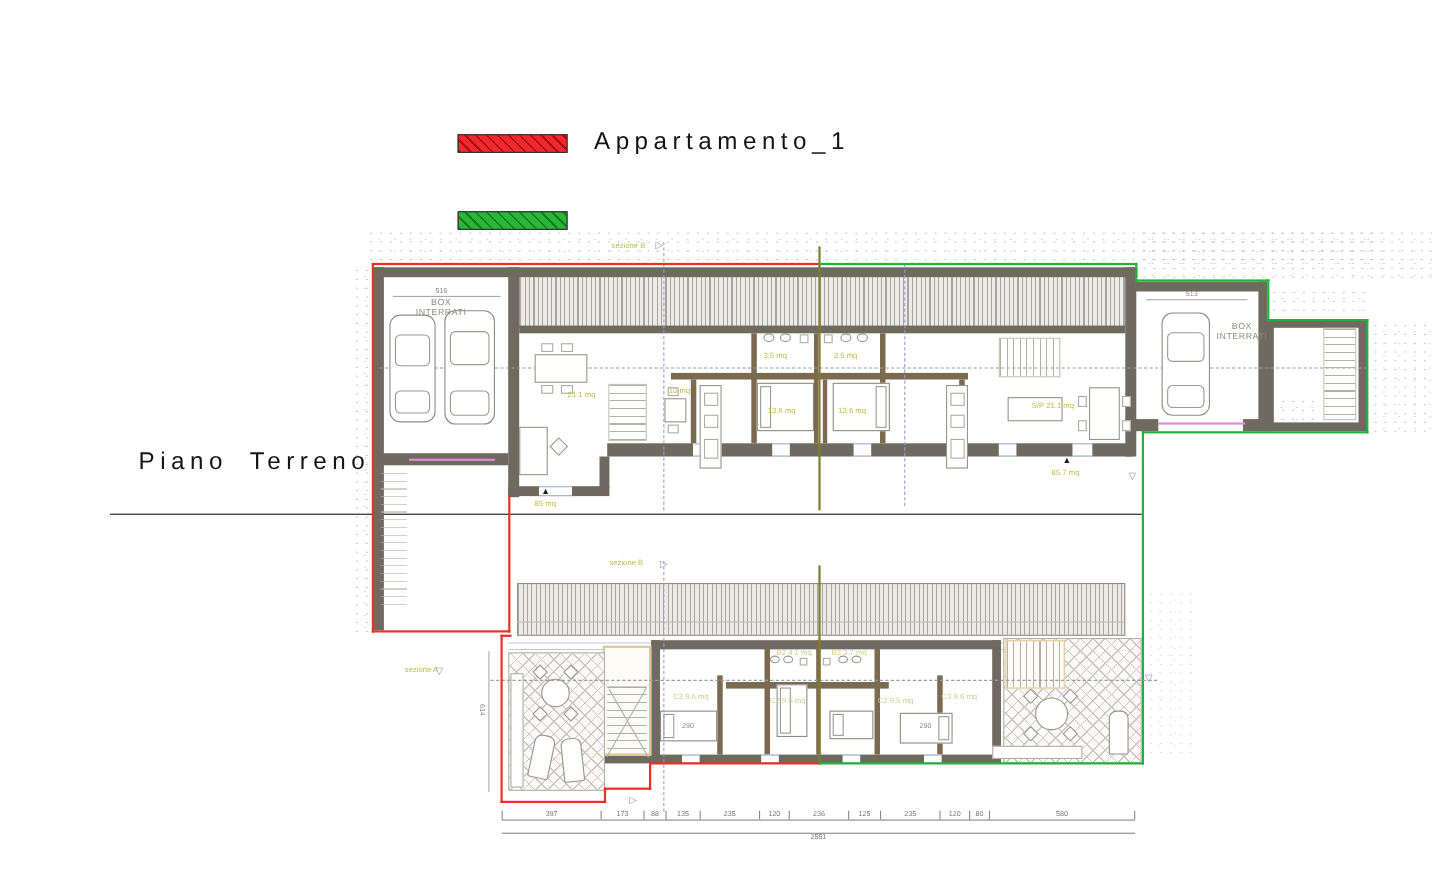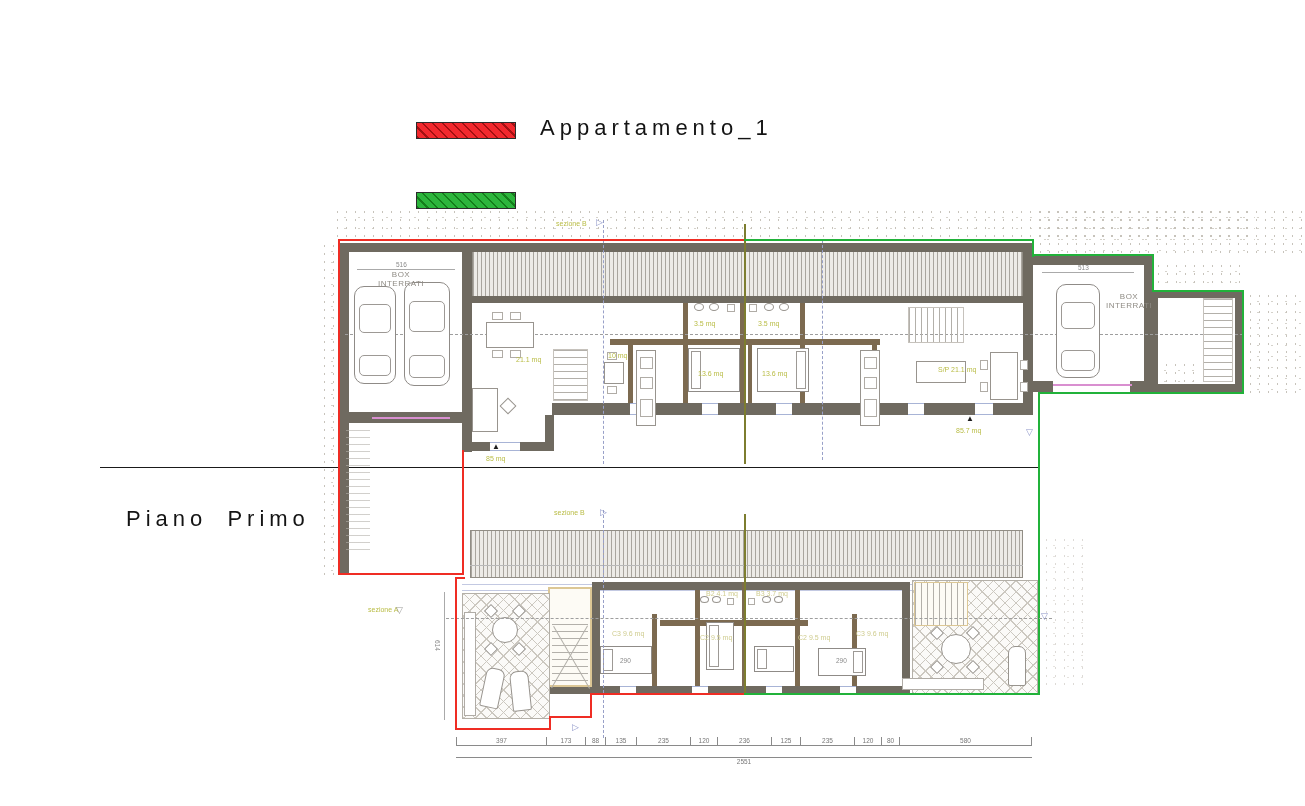--- a/index.html
+++ b/index.html
@@ -60,21 +60,21 @@
 </style>
 </head>
 <body>
 
 <div class="canvas">
 
   <div class="a sw hatch-red" style="left:416px;top:122px"></div>
   <div class="a biglabel" style="left:540px;top:115px">Appartamento_1</div>
   <div class="a sw hatch-green" style="left:416px;top:192px"></div>
 
-  <div class="a biglabel" style="left:126px;top:506px">Piano Primo</div>
+  <div class="a biglabel" style="left:126px;top:406px">Piano Terreno</div>
   <div class="a blk" style="left:100px;top:467px;width:938px;height:1px"></div>
 
   <div class="a stip" style="left:333px;top:208px;width:922px;height:34px"></div>
   <div class="a stip" style="left:320px;top:242px;width:18px;height:336px"></div>
   <div class="a stip" style="left:1036px;top:208px;width:266px;height:46px"></div>
   <div class="a stip" style="left:1154px;top:262px;width:88px;height:26px"></div>
   <div class="a stip" style="left:1246px;top:292px;width:56px;height:102px"></div>
   <div class="a stip" style="left:1042px;top:536px;width:44px;height:152px;opacity:.45"></div>
   <div class="a stip" style="left:1153px;top:361px;width:48px;height:22px"></div>
 

